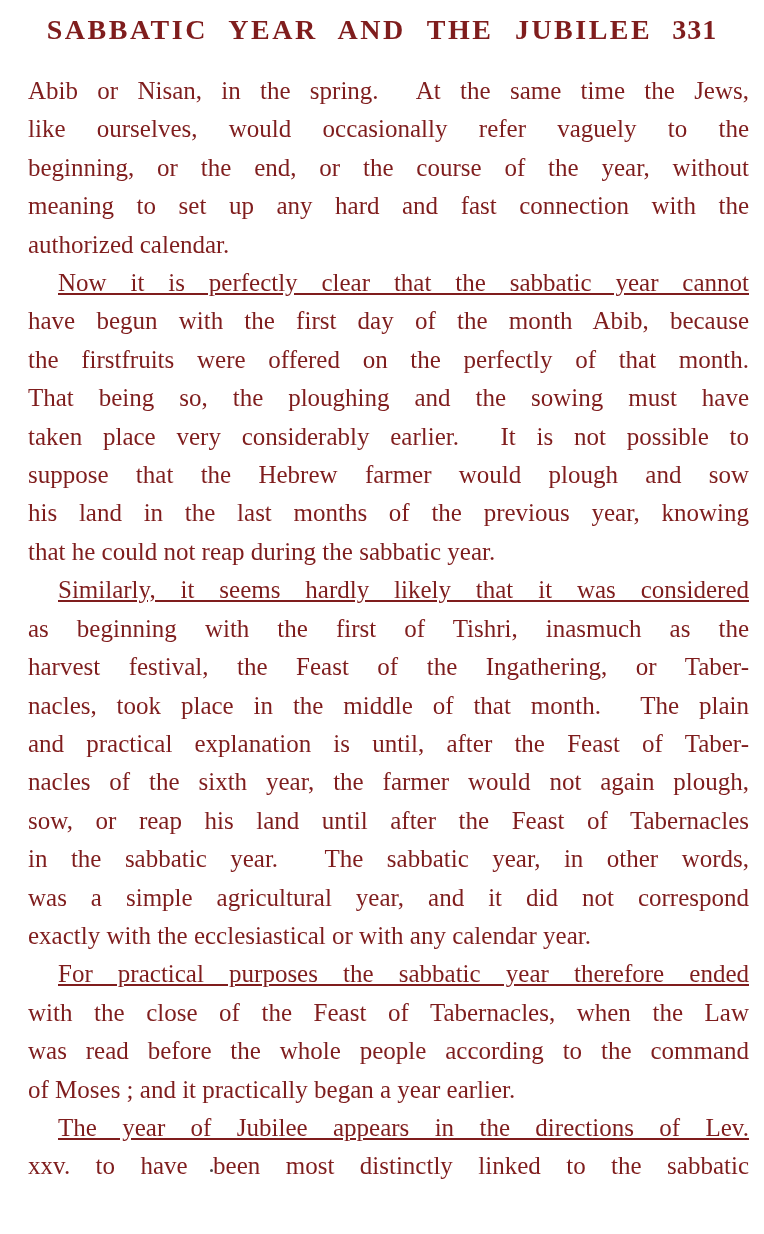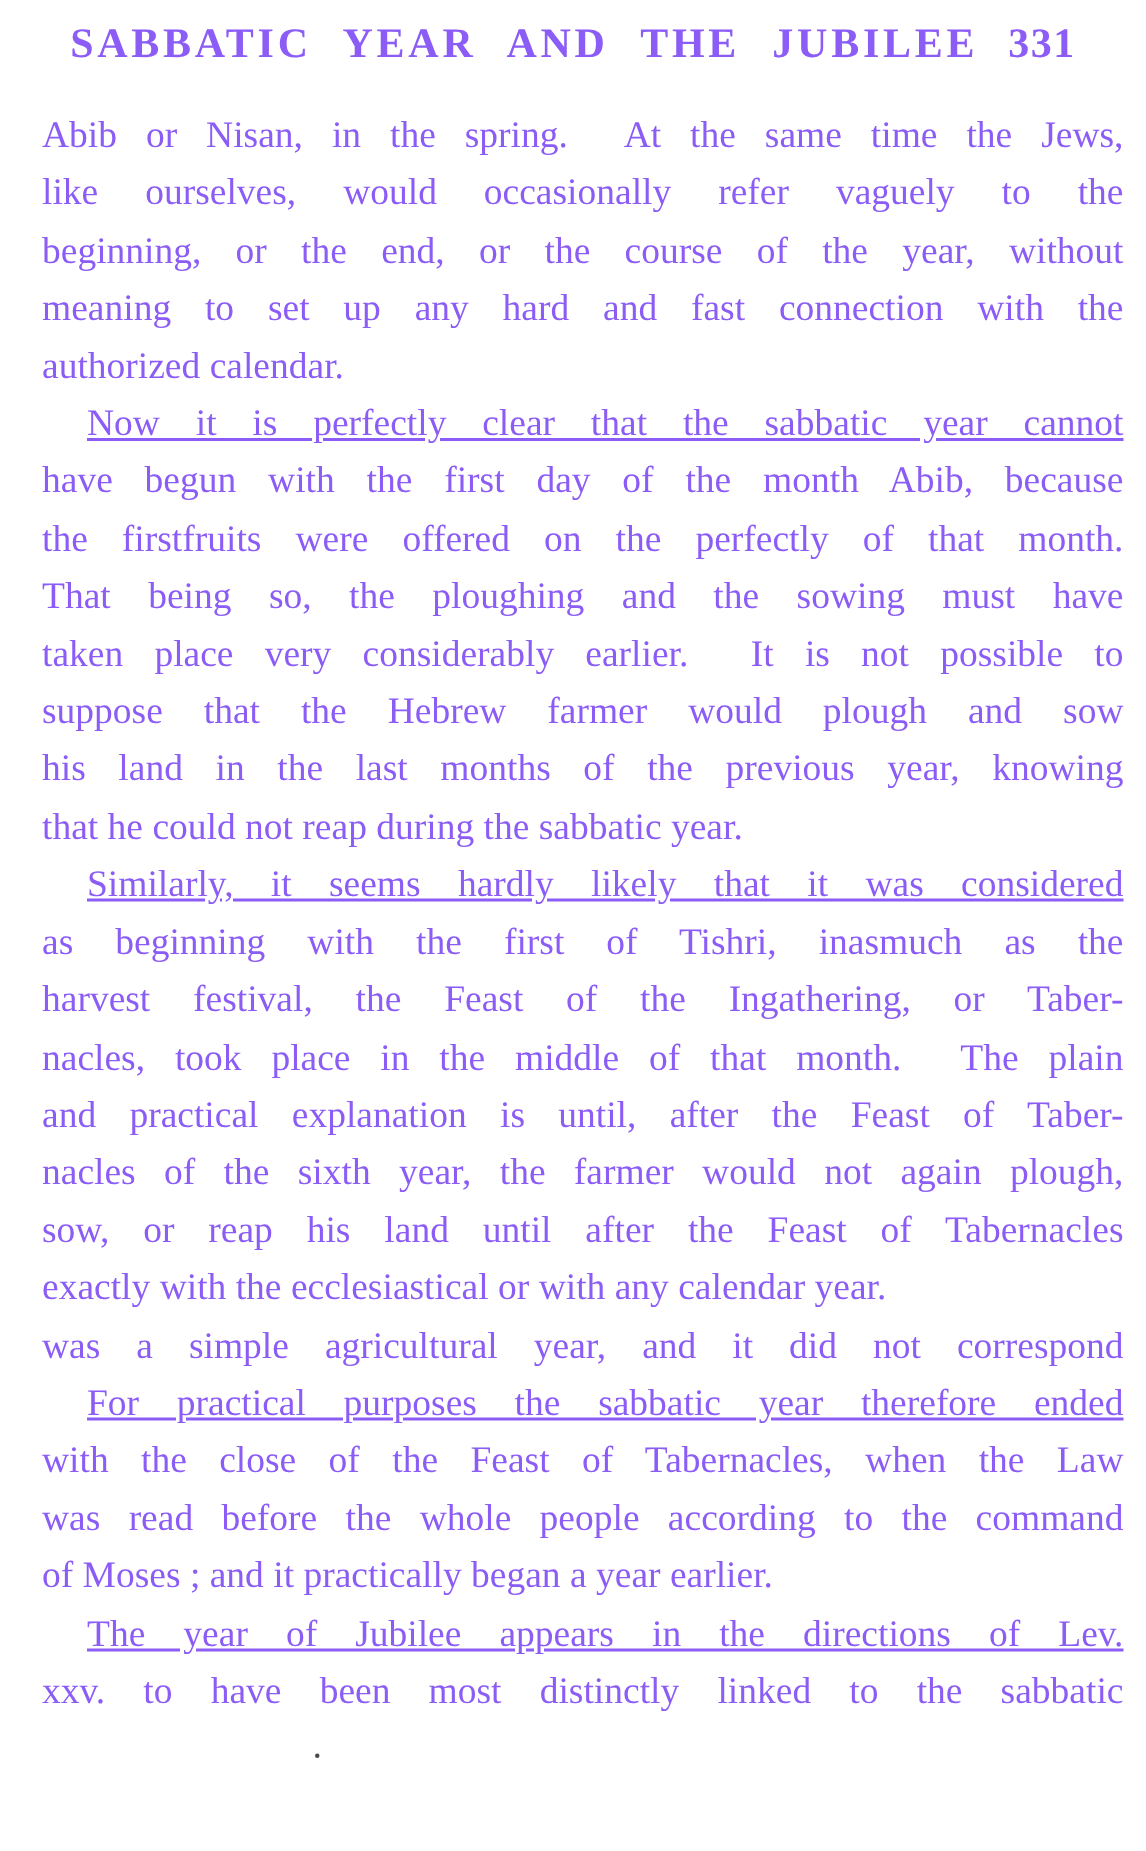--- a/index.html
+++ b/index.html
@@ -6,21 +6,21 @@
     margin: 0;
     padding: 0;
     background: #ffffff;
   }
   .page {
     position: relative;
     width: 764px;
     height: 1234px;
     margin: 0 auto;
     background: #ffffff;
-    color: #8b5cf6;
+    color: #7f1d1d;
     font-family: "Liberation Serif", "DejaVu Serif", serif;
     overflow: hidden;
   }
   .running-head {
     display: flex;
     justify-content: center;
     align-items: baseline;
     gap: 20px;
     padding-top: 14px;
     font-size: 28px;
@@ -89,22 +89,23 @@
         <div class="line last">that he could not reap during the sabbatic year.</div>
       </div>
       <div class="para">
         <div class="line indent">Similarly, it seems hardly likely that it was considered</div>
         <div class="line">as beginning with the first of Tishri, inasmuch as the</div>
         <div class="line">harvest festival, the Feast of the Ingathering, or Taber-</div>
         <div class="line">nacles, took place in the middle of that month.  The plain</div>
         <div class="line">and practical explanation is until, after the Feast of Taber-</div>
         <div class="line">nacles of the sixth year, the farmer would not again plough,</div>
         <div class="line">sow, or reap his land until after the Feast of Tabernacles</div>
+        <div class="line">in the sabbatic year.  The sabbatic year, in other words,</div>
+        <div class="line">was a simple agricultural year, and it did not correspond</div>
         <div class="line last">exactly with the ecclesiastical or with any calendar year.</div>
-        <div class="line">was a simple agricultural year, and it did not correspond</div>
       </div>
       <div class="para">
         <div class="line indent">For practical purposes the sabbatic year therefore ended</div>
         <div class="line">with the close of the Feast of Tabernacles, when the Law</div>
         <div class="line">was read before the whole people according to the command</div>
         <div class="line last">of Moses ; and it practically began a year earlier.</div>
       </div>
       <div class="para">
         <div class="line indent">The year of Jubilee appears in the directions of Lev.</div>
         <div class="line">xxv. to have been most distinctly linked to the sabbatic</div>

